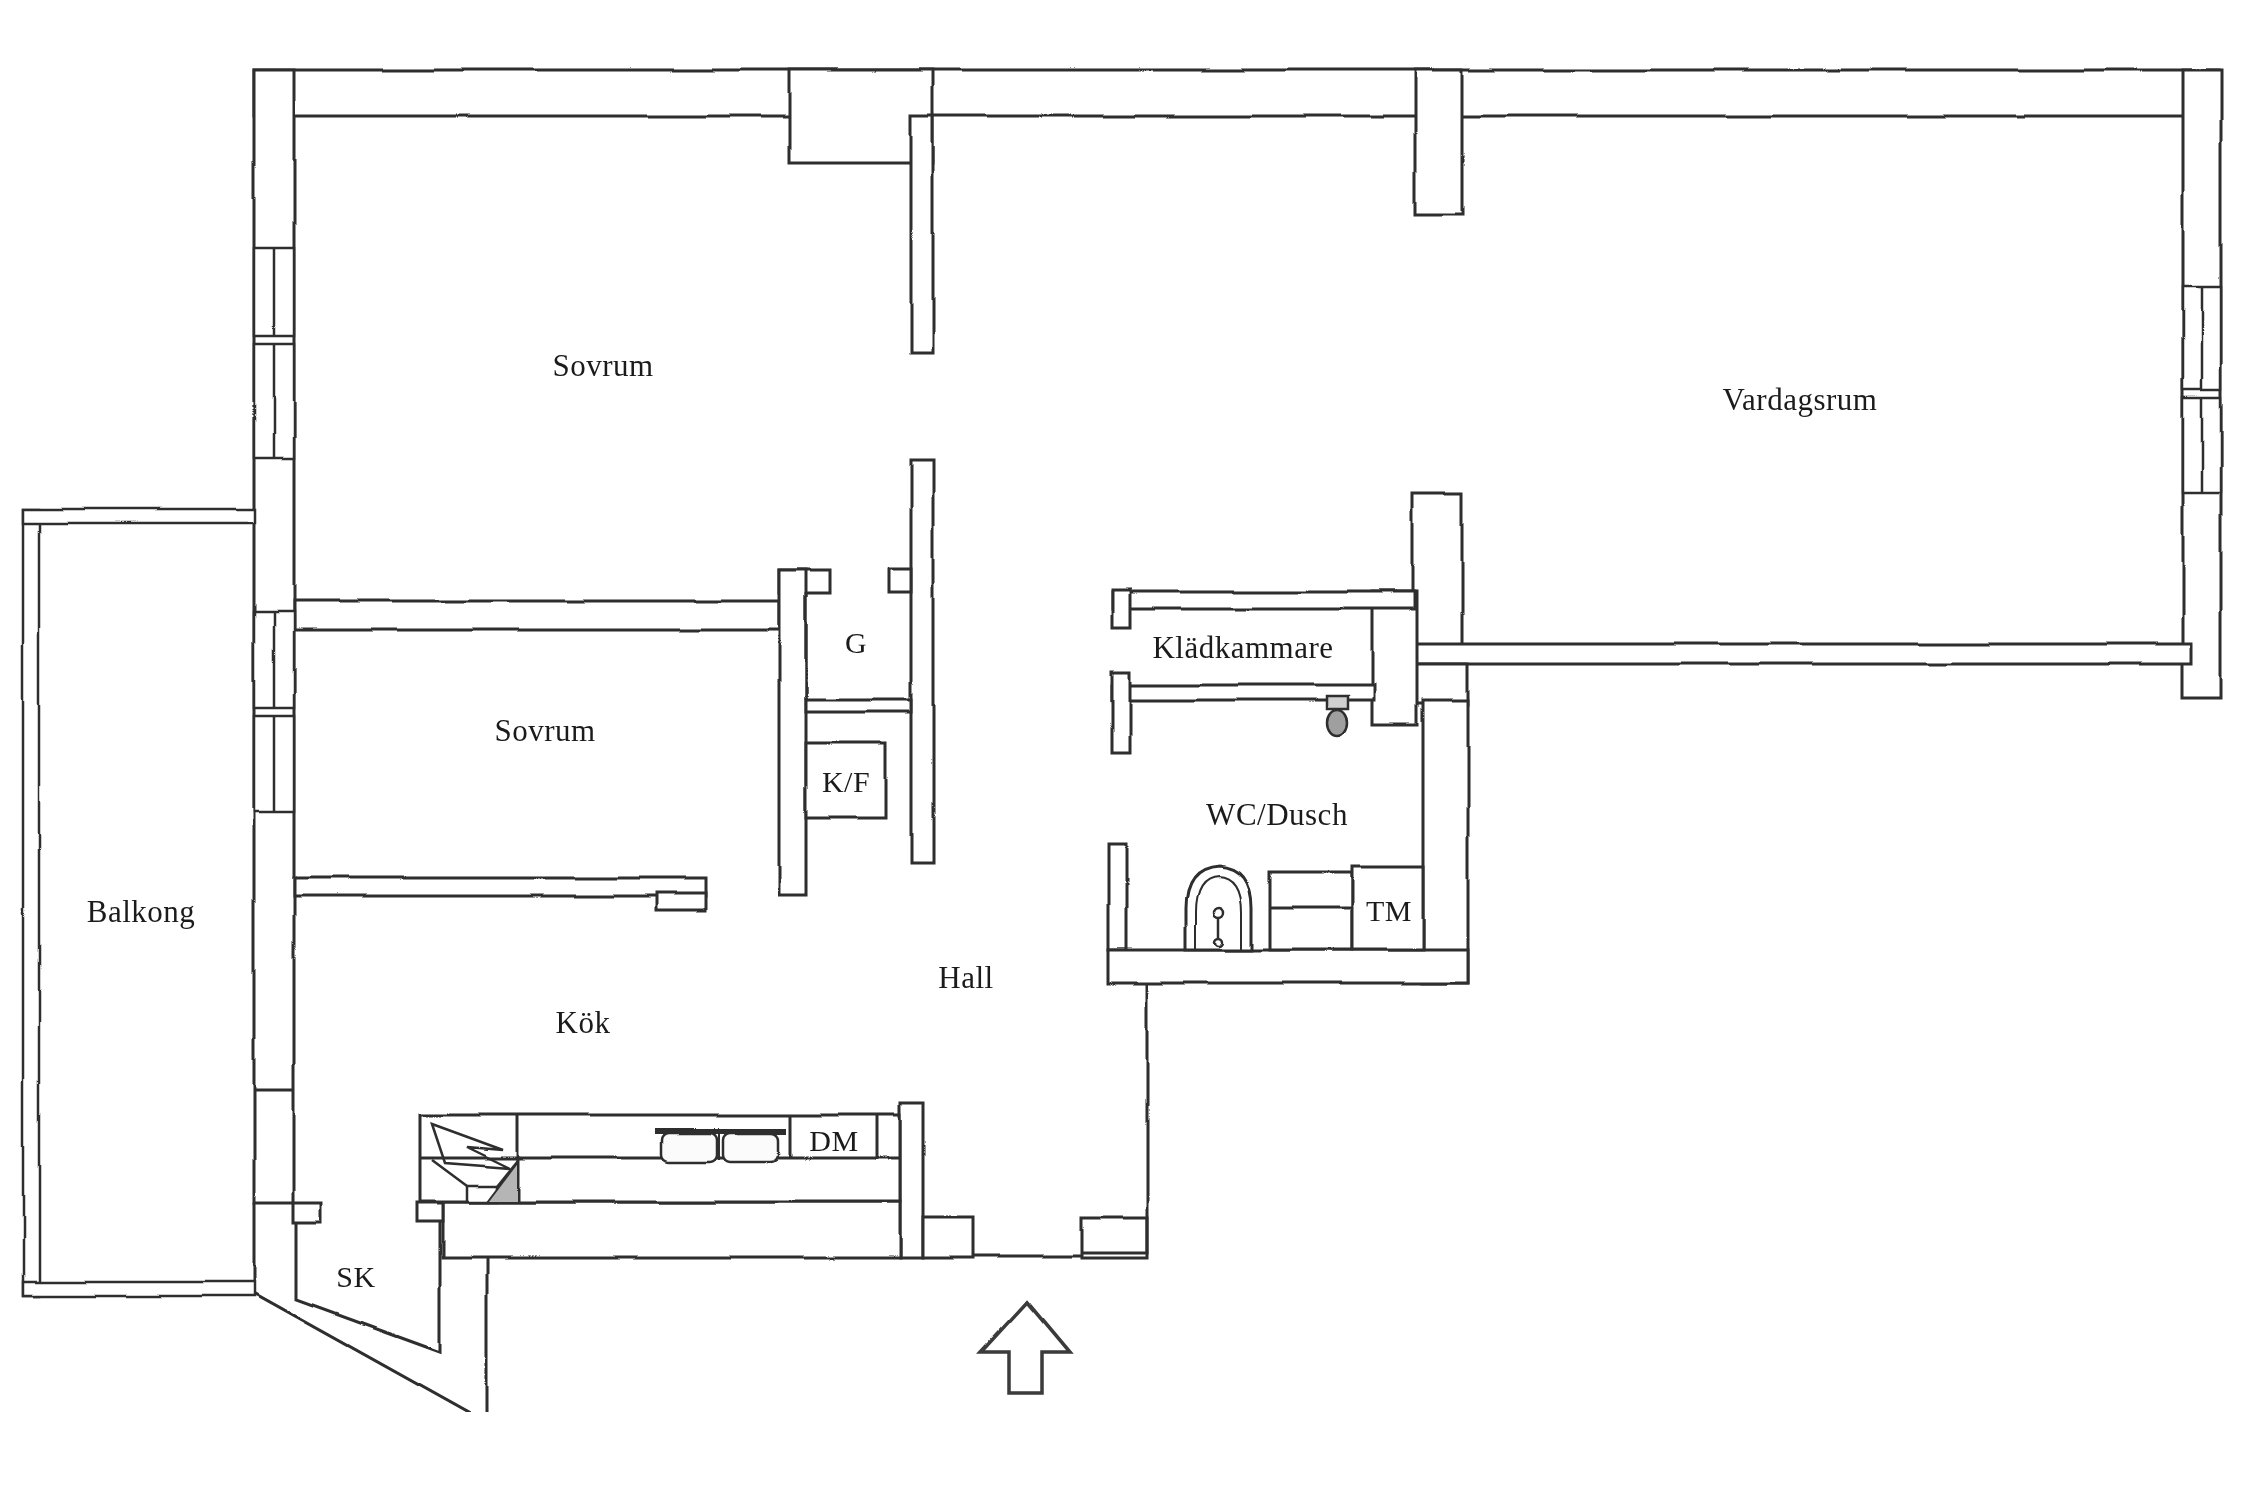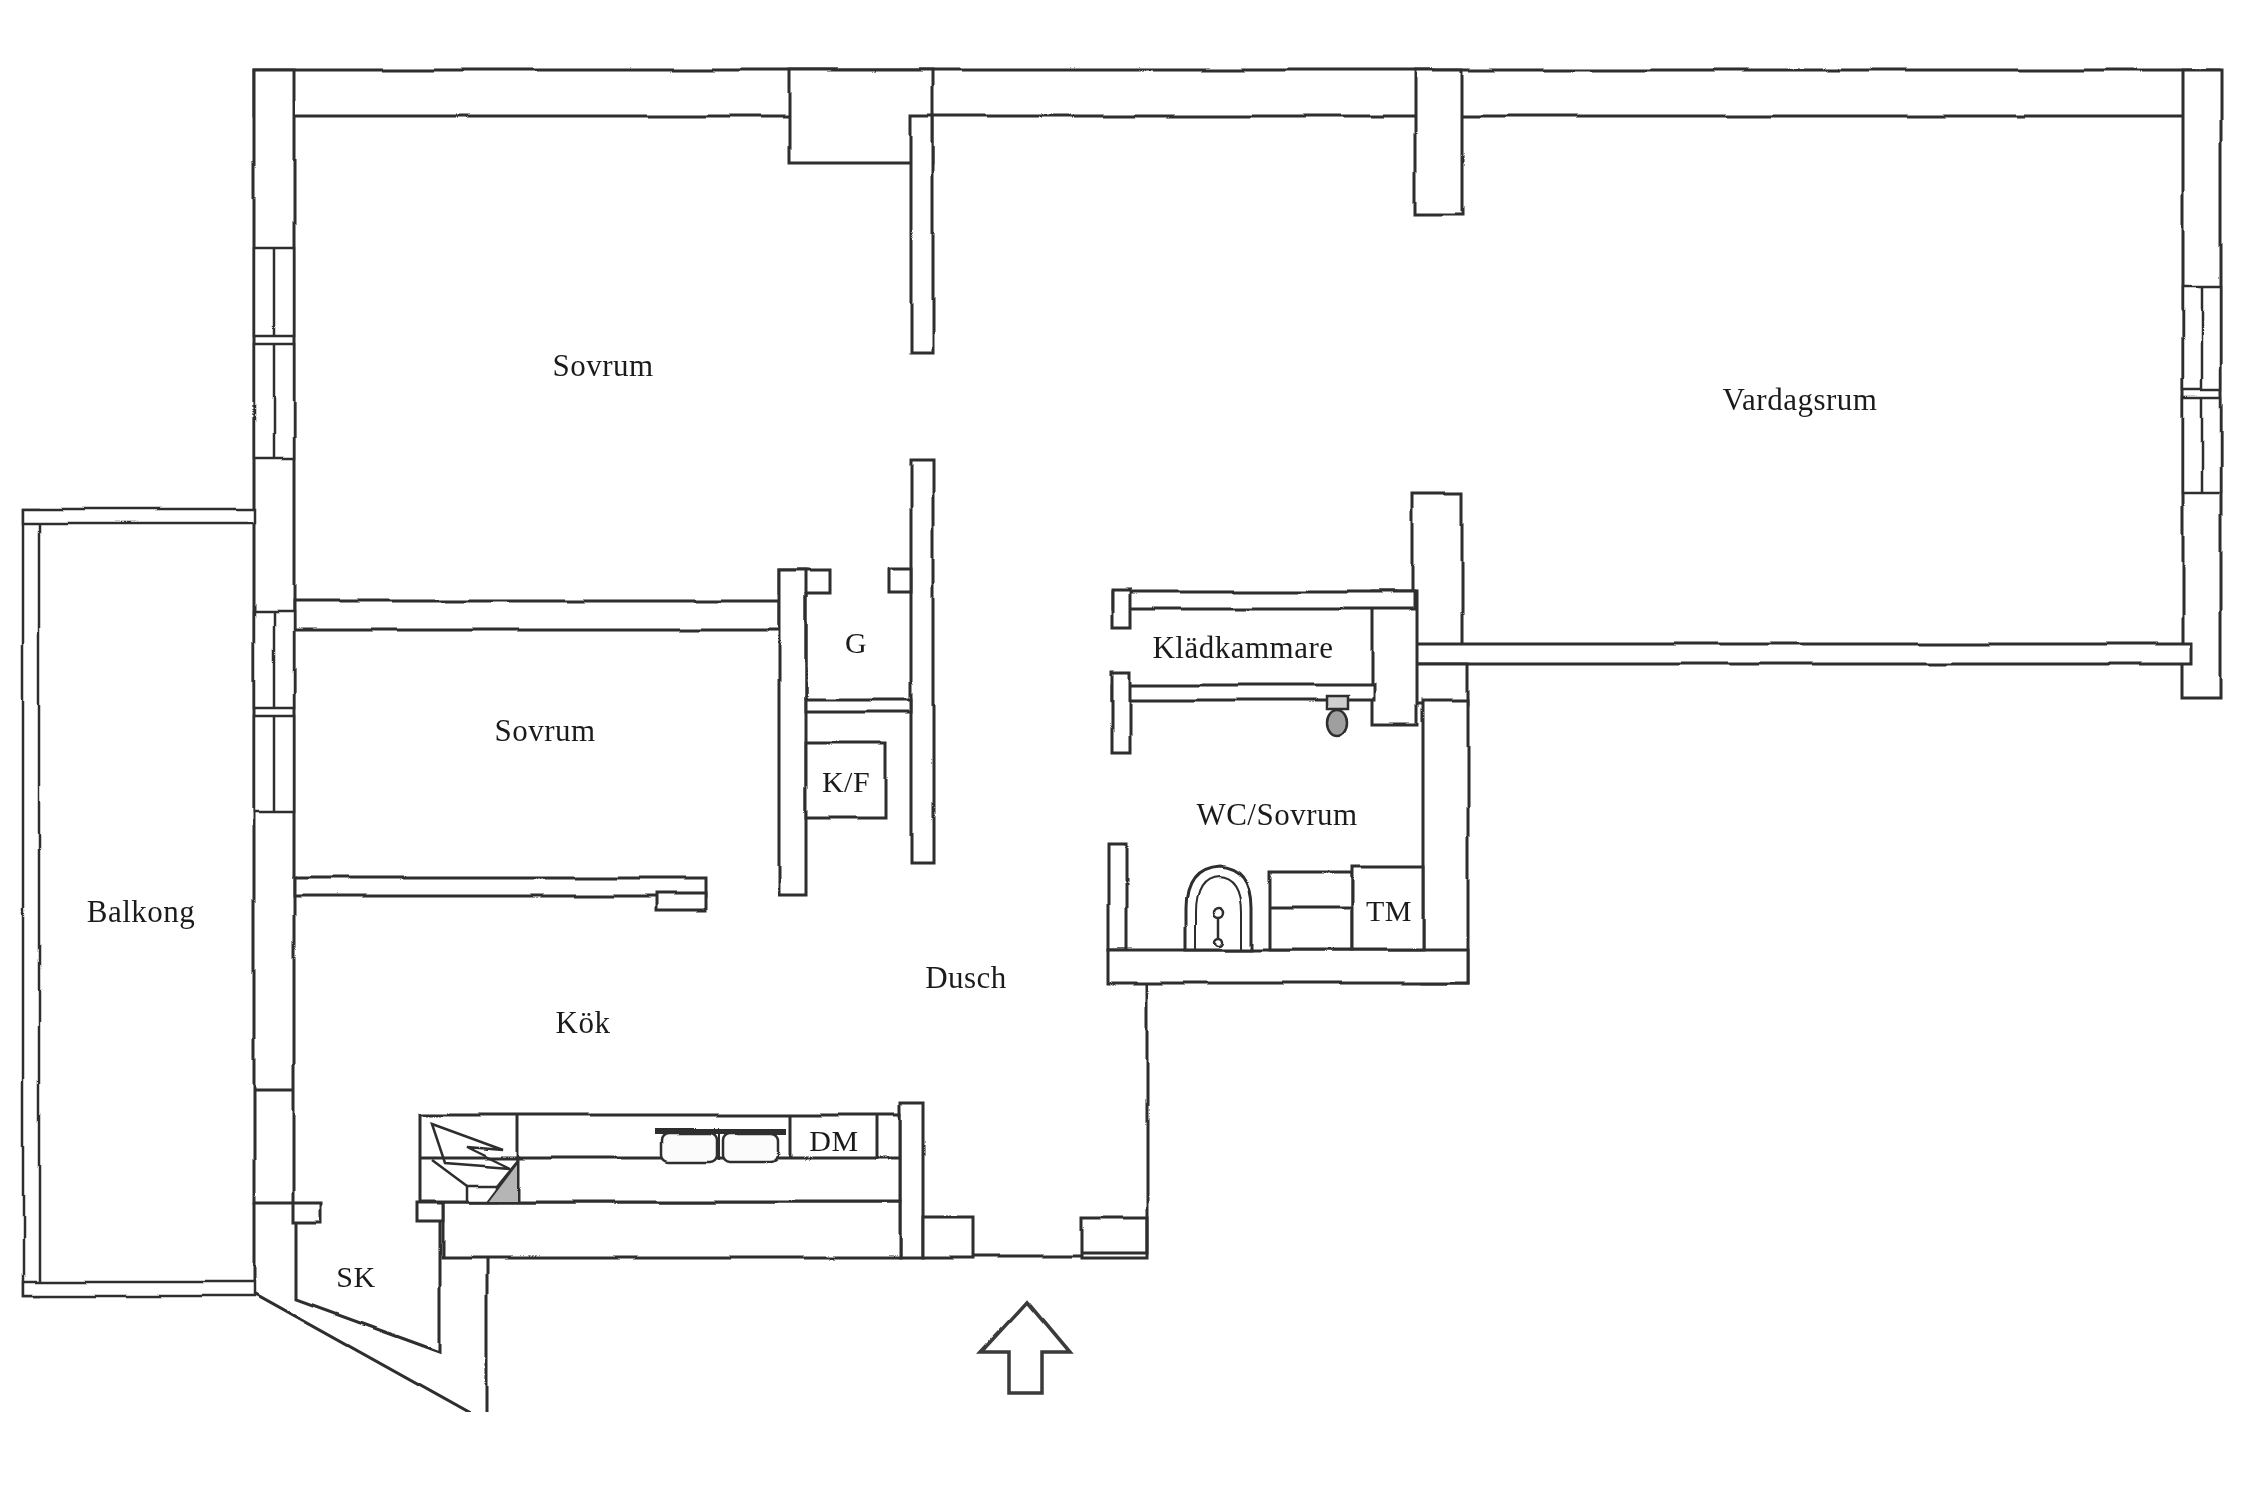--- a/index.html
+++ b/index.html
@@ -158,22 +158,22 @@
 
       <polygon points="1027,1302 1069,1352 1041,1352 1041,1392 1009,1392 1009,1352 981,1352" fill="#ffffff" stroke="#3a3a3a" stroke-width="3.5"></polygon>
     </g>
   </svg>
 
   <span class="room-label" style="left:603px;  top:366px;">Sovrum</span>
   <span class="room-label" style="left:1800px; top:388px;margin-top:12px;">Vardagsrum</span>
   <span class="room-label" style="left:545px;  top:731px;">Sovrum</span>
   <span class="room-label" style="left:141px;  top:912px;">Balkong</span>
   <span class="room-label" style="left:1243px; top:648px;">Klädkammare</span>
-  <span class="room-label" style="left:1277px; top:815px;">WC/Sovrum</span>
-  <span class="room-label" style="left:966px;  top:978px;">Dusch</span>
+  <span class="room-label" style="left:1277px; top:815px;">WC/Dusch</span>
+  <span class="room-label" style="left:966px;  top:978px;">Hall</span>
   <span class="room-label" style="left:583px;  top:1023px;">Kök</span>
   <span class="room-label small" style="left:356px; top:1277px;">SK</span>
 
   <span class="room-label small" style="left:856px;  top:643px;">G</span>
   <span class="room-label small" style="left:846px;  top:782px;text-align:center;">K/F</span>
   <span class="room-label small" style="left:834px;  top:1141px;">DM</span>
   <span class="room-label small" style="left:1389px; top:911px;">TM</span>
 
 </div>
 

